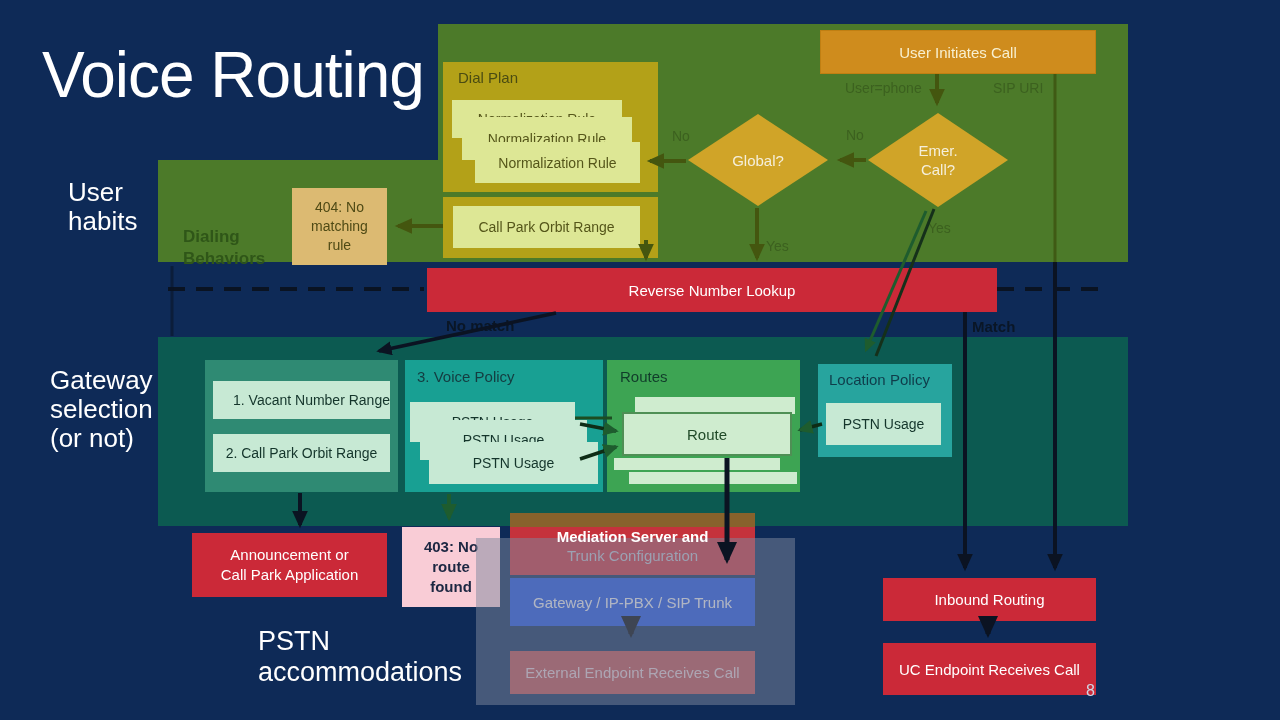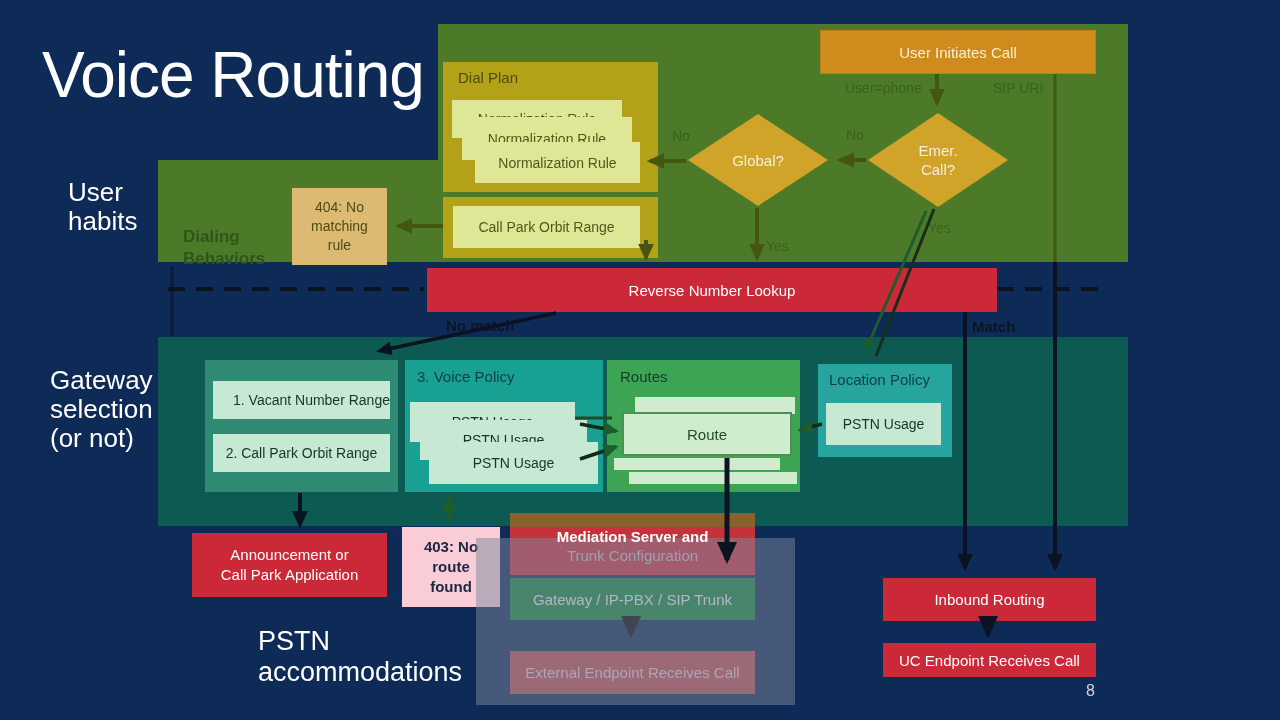--- a/index.html
+++ b/index.html
@@ -142,36 +142,36 @@
     <div>route</div>
     <div>found</div>
   </div>
 
   <div class="abs z2" style="left:510px;top:513px;width:245px;height:62px;background:#c5323c;"></div>
   <div class="abs z3" style="left:510px;top:513px;width:245px;height:14px;background:#87622c;"></div>
   <div class="abs cc z2" style="left:510px;top:545px;width:245px;height:20px;color:#b9bac6;font-size:15px;">
     <span>Trunk Configuration</span>
   </div>
 
-  <div class="abs cc z2" style="left:510px;top:578px;width:245px;height:42px;background:#15803d;color:#e3e3e8;font-size:15px;">
+  <div class="abs cc z2" style="left:510px;top:578px;width:245px;height:48px;background:#1d4ed8;color:#e3e3e8;font-size:15px;">
     <span>Gateway / IP-PBX / SIP Trunk</span>
   </div>
   <div class="abs cc z2" style="left:510px;top:643px;width:245px;height:43px;background:#b84c4f;color:#dcc3c8;font-size:15px;margin-top:8px;">
     <span>External Endpoint Receives Call</span>
   </div>
 
   <div class="abs z5" style="left:476px;top:538px;width:319px;height:167px;background:rgba(125,135,158,0.5);"></div>
   <div class="abs cc z6" style="left:510px;top:527px;width:245px;height:18px;color:#ffffff;font-size:15px;font-weight:600;">
     <span>Mediation Server and</span>
   </div>
 
   <div class="abs cc redbox" style="left:883px;top:578px;width:213px;height:43px;">
     <span>Inbound Routing</span>
   </div>
-  <div class="abs cc redbox" style="left:883px;top:643px;width:213px;height:34px;">
+  <div class="abs cc redbox" style="left:883px;top:643px;width:213px;height:52px;">
     <span>UC Endpoint Receives Call</span>
   </div>
 
   <div class="abs z2" style="left:1086px;top:682px;color:#cfd6e4;font-size:16px;">8</div>
 
   <svg class="wires" width="1280" height="720" viewBox="0 0 1280 720">
     <defs>
       <marker id="mOlive" markerWidth="5" markerHeight="5" refX="3.6" refY="2" orient="auto">
         <path d="M0,0 L4.4,2 L0,4 Z" fill="#44560f"></path>
         </marker>

